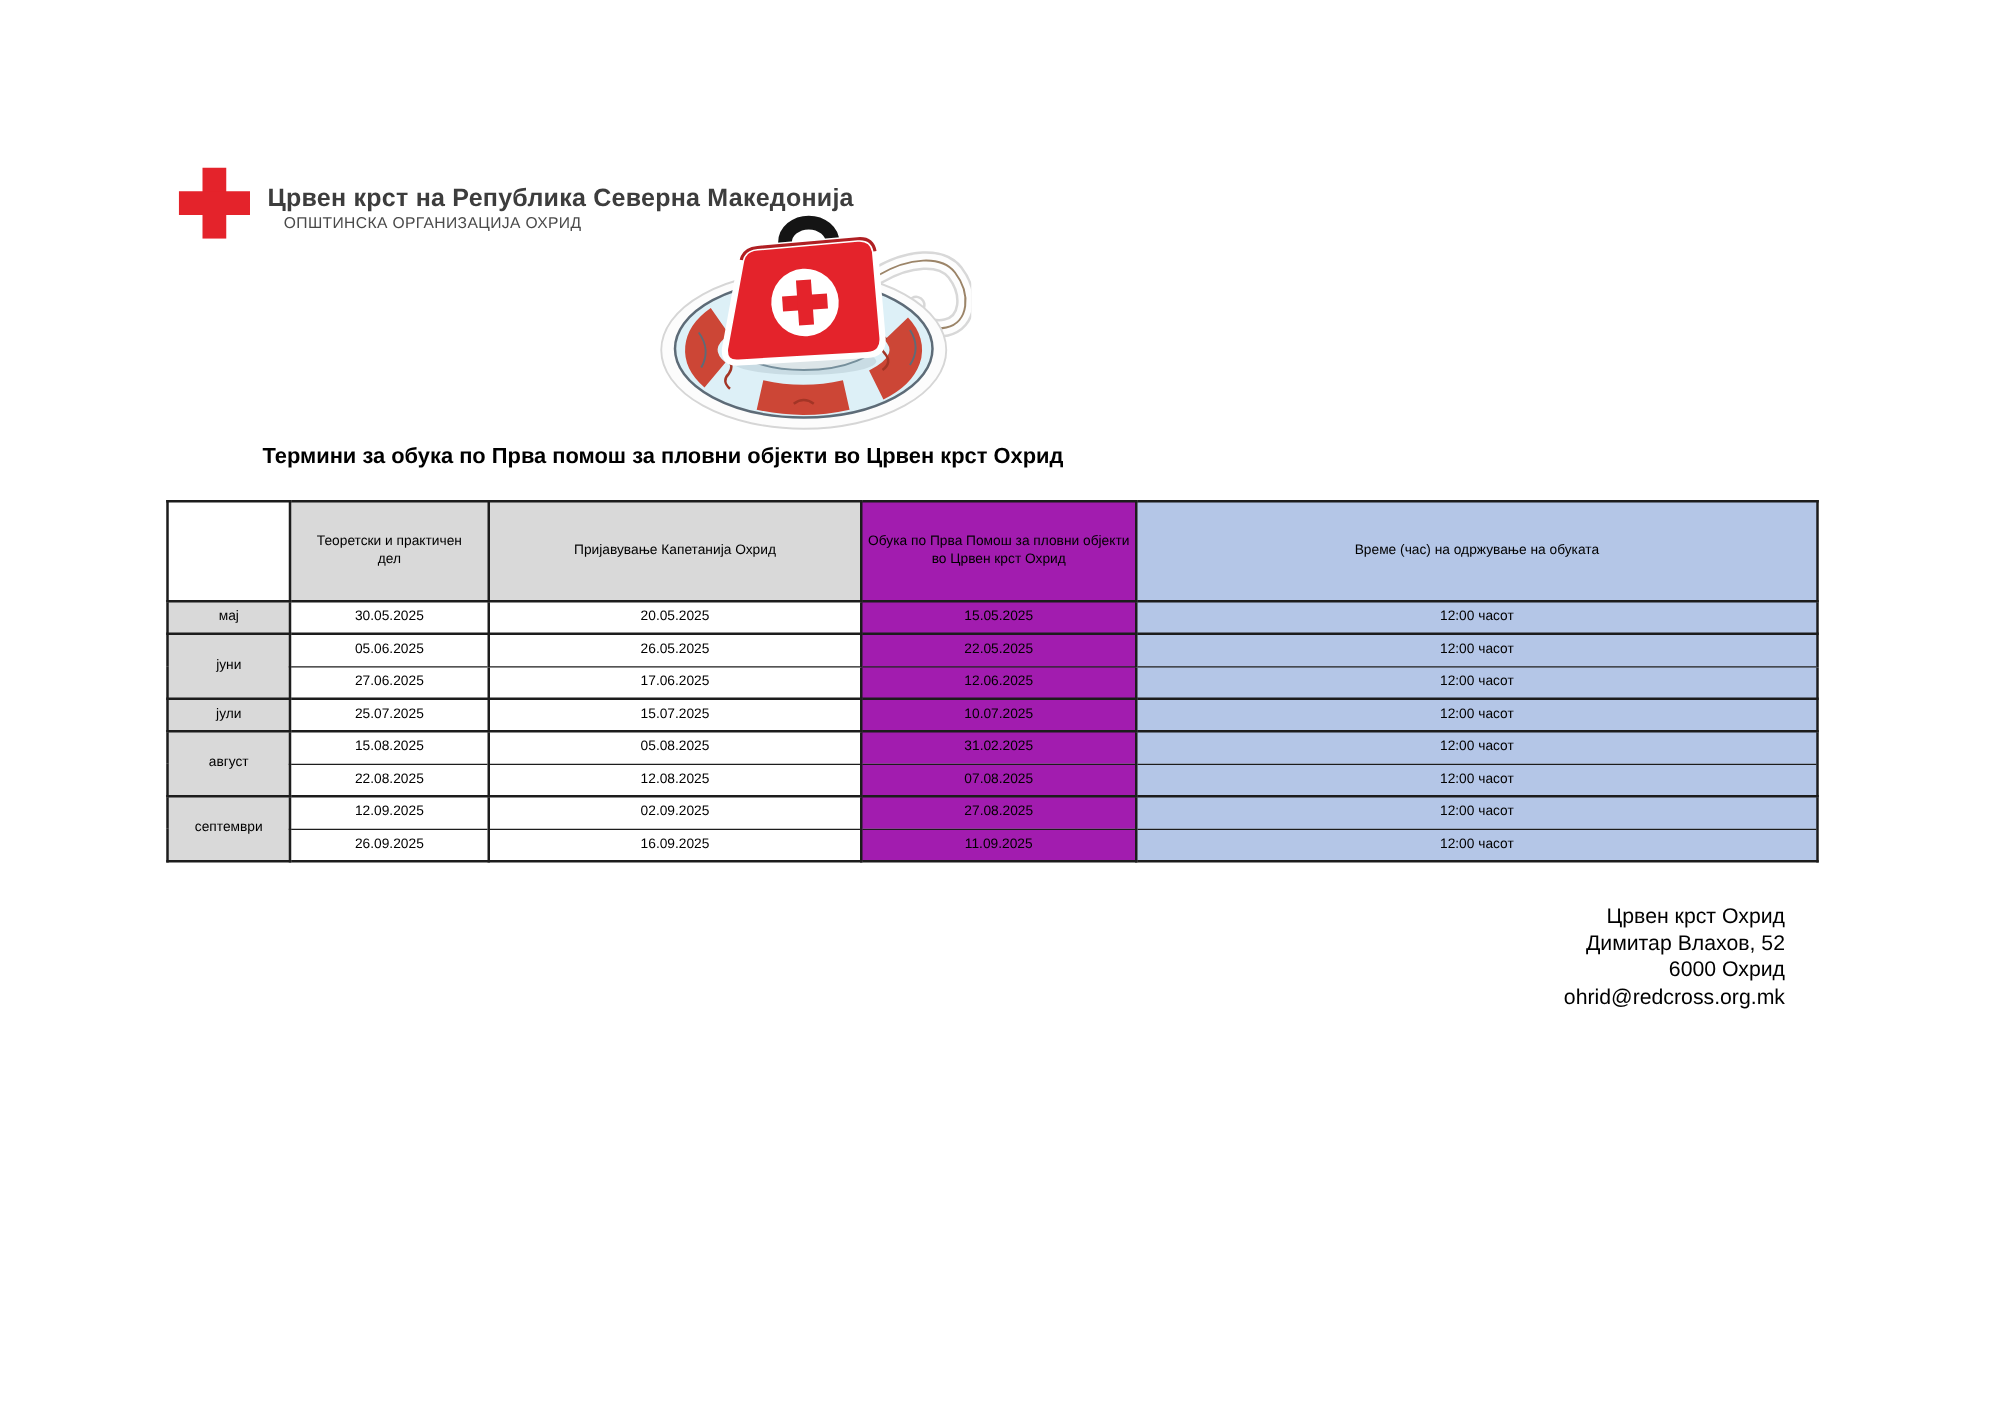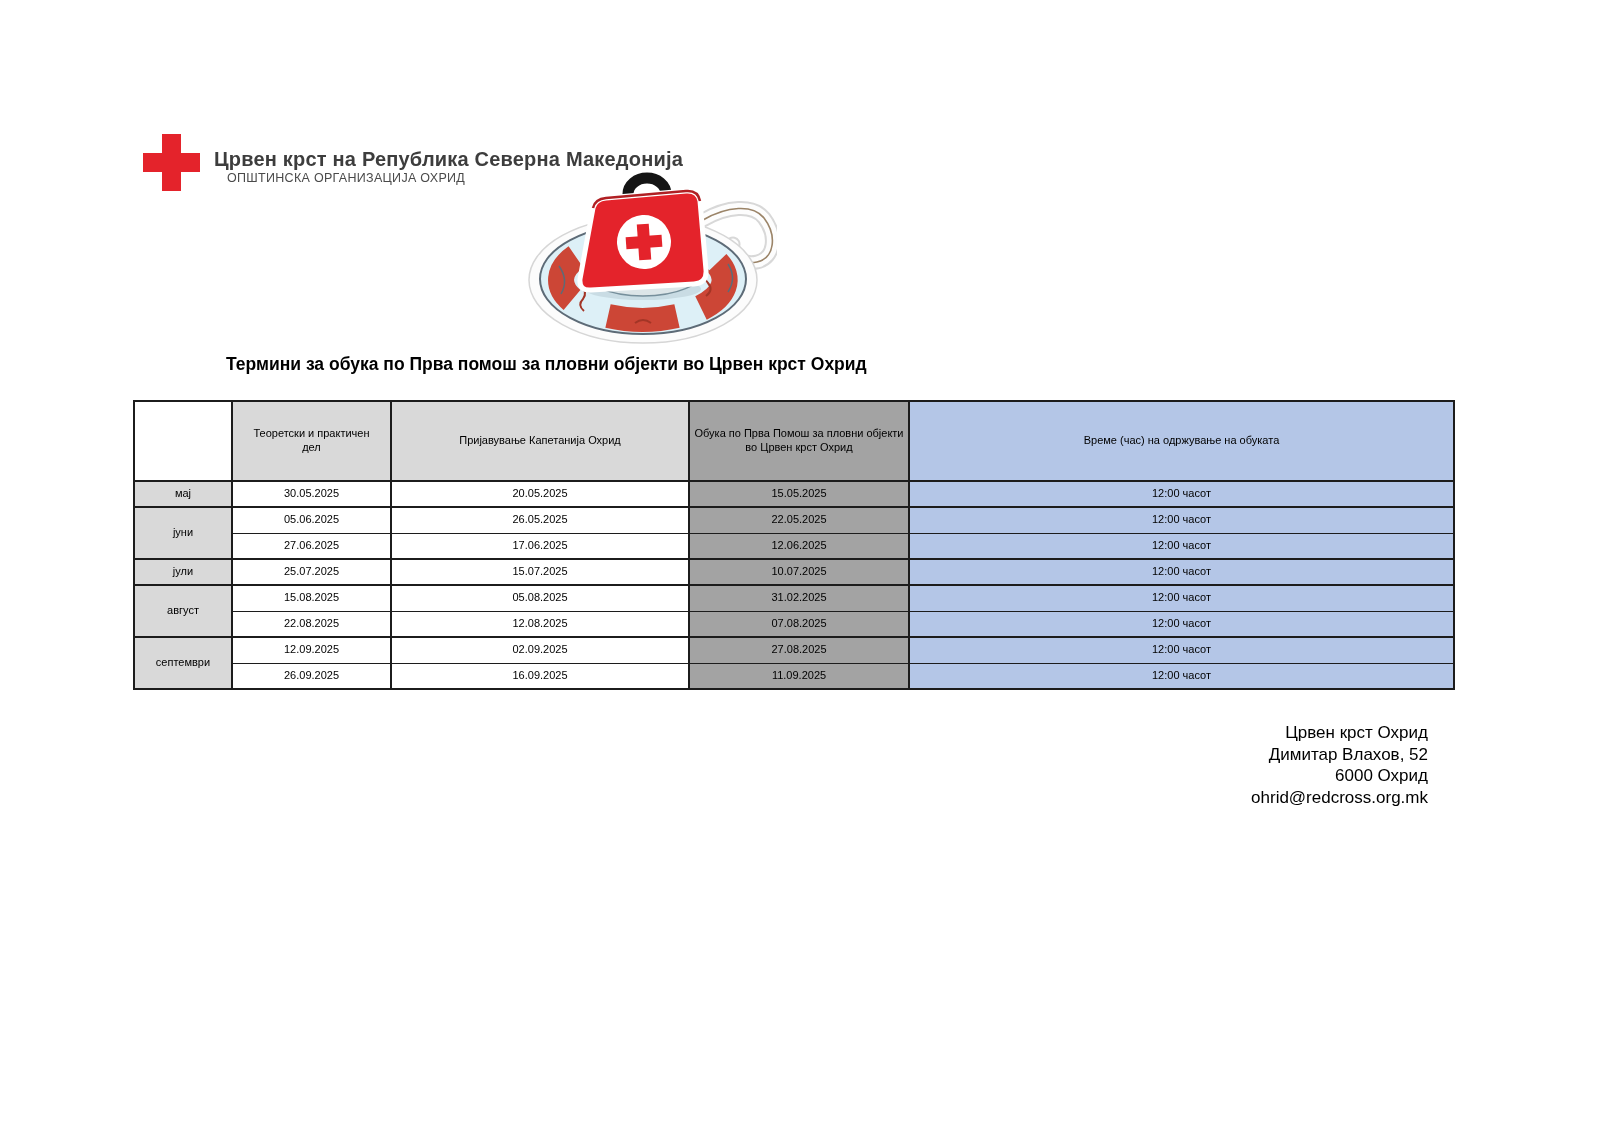--- a/index.html
+++ b/index.html
@@ -8,30 +8,30 @@
 
   
   .logo-cross { position:absolute; left:143px; top:134px; width:57px; height:57px; }
   .logo-name   { position:absolute; left:214px; top:148px; font-size:20px; font-weight:bold; color:#3d3d3d; letter-spacing:0.2px; white-space:nowrap; }
   .logo-branch { position:absolute; left:215px; top:171px; font-size:12.5px; color:#4a4a4a; letter-spacing:0.3px; white-space:nowrap;margin-left:12px; }
 
   
   .illustration { position:absolute; left:523px; top:158px; width:254px; height:188px; }
 
   
-  .doc-title { position:absolute; left:226px; top:354px; font-size:17.5px; font-weight:bold; white-space:nowrap; }
+  .doc-title { position:absolute; left:210px; top:354px; font-size:17.5px; font-weight:bold; white-space:nowrap; }
 
   
   table.schedule { position:absolute; left:133px; top:400px; width:1320px; border-collapse:collapse; table-layout:fixed; font-size:11px; }
   table.schedule td, table.schedule th { border:2px solid #1c1c1c; text-align:center; vertical-align:middle; padding:0 4px; font-weight:normal; line-height:1.25; }
   tr.header-row td, tr.header-row th { height:80px; }
   tr.body-row td { height:26px; }
   td.corner { border:none; background:transparent; }
   .gray  { background:#d9d9d9; }
-  .lblue { background:#a3a3a3;margin-top:26px; }
+  .lblue { background:#a21caf;margin-top:26px; }
   .peri  { background:#b4c6e7; }
   .bold  { font-weight:bold; }
   tr.inner td { border-top-width:1px; }
   tr.above-inner td.d { border-bottom-width:1px; }
 
   
   .contact { position:absolute; left:345px; top:722px; font-size:17px; white-space:nowrap; }
   .address { position:absolute; right:172px; top:722px; font-size:17px; text-align:right; line-height:21.5px; }
 </style>
 </head>

